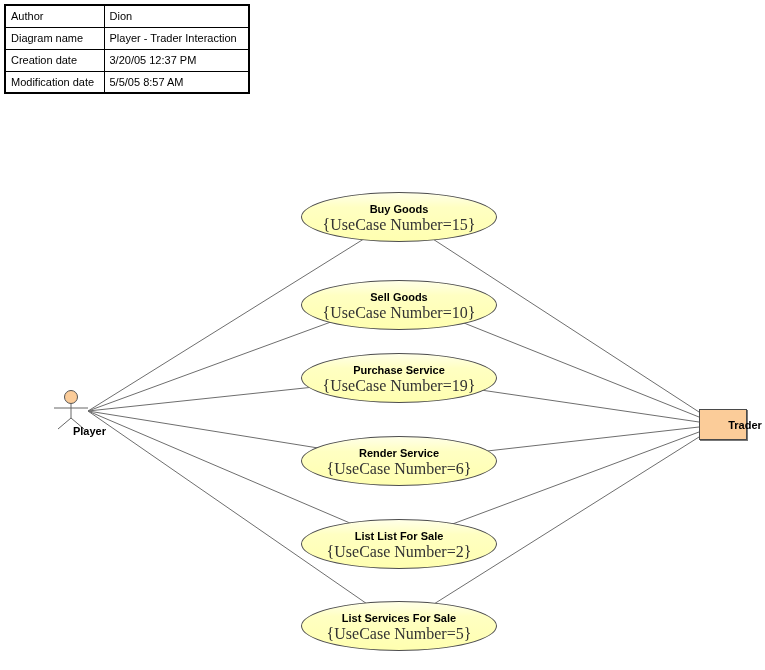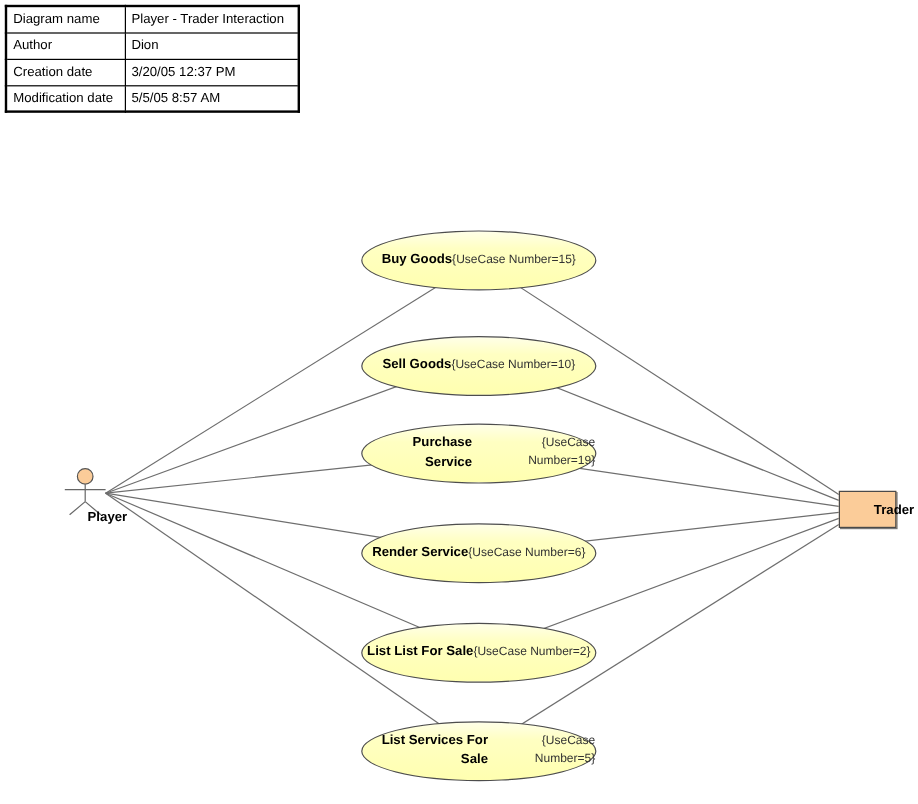--- a/index.html
+++ b/index.html
@@ -30,28 +30,27 @@
   svg.lines { position: absolute; left: 0; top: 0; z-index: 1; }
 
   
   .usecase {
     position: absolute;
     left: 301px;
     width: 196px; height: 50px;
     border-radius: 50%;
     border: 1px solid #4d4d4d;
     background: linear-gradient(180deg, #ffffe8 0%, #ffffc2 30%, #ffffb0 100%);
-    display: flex; flex-direction: row;
+    display: flex; flex-direction: column;
     align-items: center; justify-content: center;
     z-index: 2;
     padding-bottom: 2px;
-    text-align: right;
   }
   .usecase .uc-name { font-size: 11px; font-weight: bold; color: #000000; line-height: 16px; }
-  .usecase .uc-constraint { font-size: 10px; color: #333333; line-height: 15px; }
+  .usecase .uc-constraint { font-size: 16px; color: #333333; line-height: 15px; font-family: Liberation Serif, serif; }
 
   
   .actor-figure { position: absolute; left: 49px; top: 386px; z-index: 2; }
   .actor-label {
     position: absolute; left: 36px; top: 425px; width: 70px;
     text-align: right; font-size: 11px; font-weight: bold; color: #000000;
     z-index: 2;
   }
 
   
@@ -82,26 +81,26 @@
     <line x1="399" y1="378" x2="699" y2="422"></line>
     <line x1="399" y1="461" x2="699" y2="427"></line>
     <line x1="399" y1="544" x2="699" y2="432"></line>
     <line x1="399" y1="626" x2="699" y2="437"></line>
   </g>
 </svg>
 
 <table class="meta-table">
   <tbody>
     <tr>
+      <td class="k">Author</td>
+      <td class="v">Dion</td>
+    </tr>
+    <tr>
       <td class="k">Diagram name</td>
       <td class="v">Player - Trader Interaction</td>
-    </tr>
-    <tr>
-      <td class="k">Author</td>
-      <td class="v">Dion</td>
     </tr>
     <tr>
       <td class="k">Creation date</td>
       <td class="v">3/20/05 12:37 PM</td>
     </tr>
     <tr>
       <td class="k">Modification date</td>
       <td class="v">5/5/05 8:57 AM</td>
     </tr>
   </tbody>

